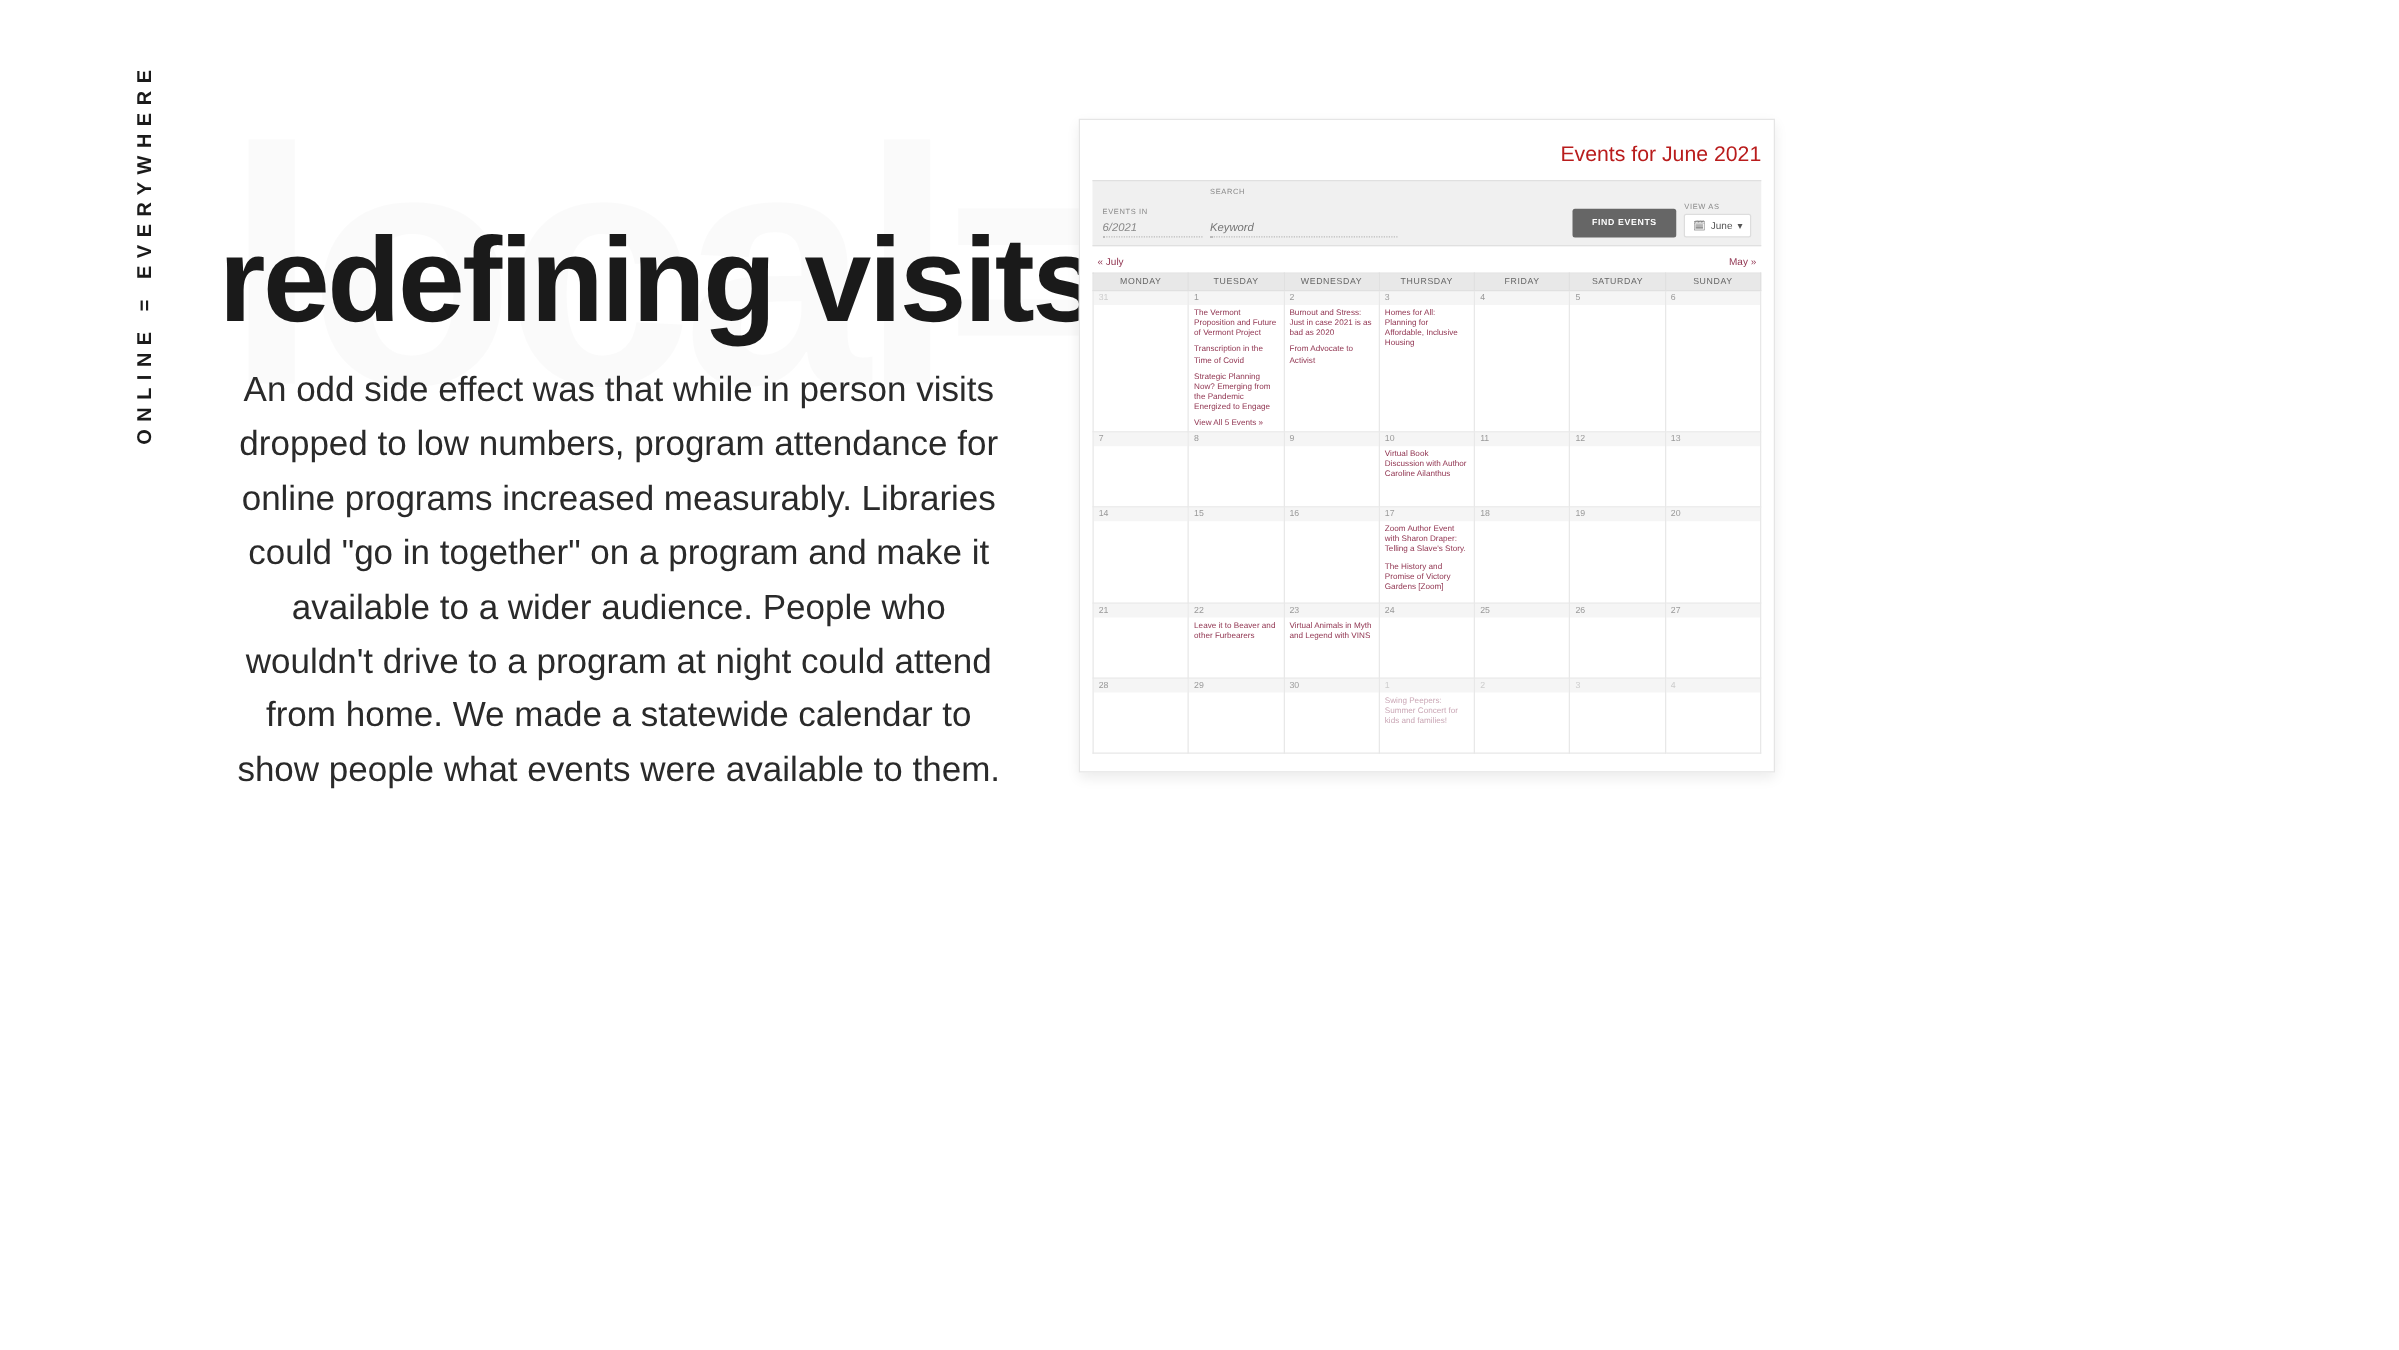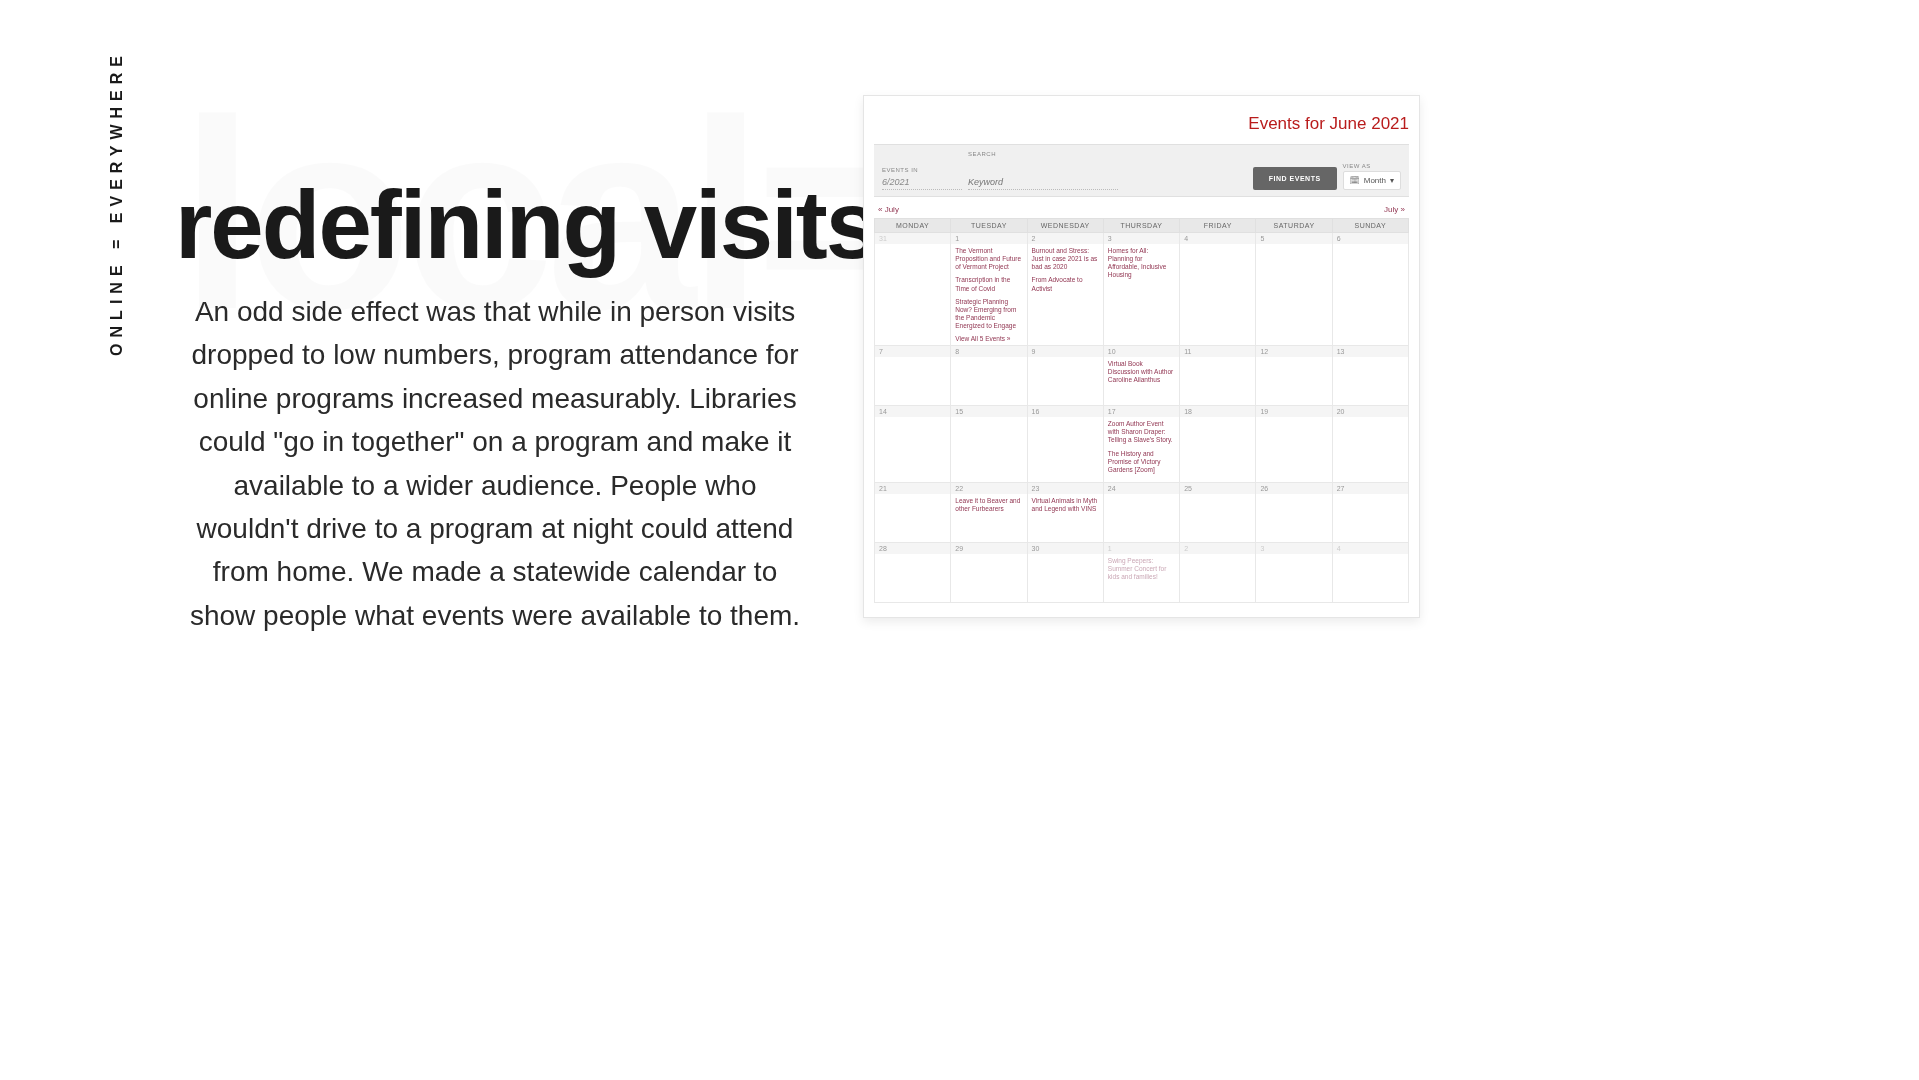--- a/index.html
+++ b/index.html
@@ -186,29 +186,29 @@
     <div class="tb-group">
       <span class="tb-label">SEARCH</span>
       <input class="tb-input search-in" placeholder="Keyword" style="">
     </div>
     <div class="spacer"></div>
     <button class="find-btn">FIND EVENTS</button>
     <div class="tb-group">
       <span class="tb-label">VIEW AS</span>
       <div class="viewas">
         <span>🗓</span>
-        <span>Month</span>
+        <span>June</span>
         <span style="margin-left:auto;">▾</span>
       </div>
     </div>
   </div>
 
   <div class="nav-row">
     <span class="nav-link">« July</span>
-    <span class="nav-link">July »</span>
+    <span class="nav-link">May »</span>
   </div>
 
   <table class="cal">
     <thead>
         <tr id="cal-head">
           <th>MONDAY</th>
           <th>TUESDAY</th>
           <th>WEDNESDAY</th>
           <th>THURSDAY</th>
           <th>FRIDAY</th>

